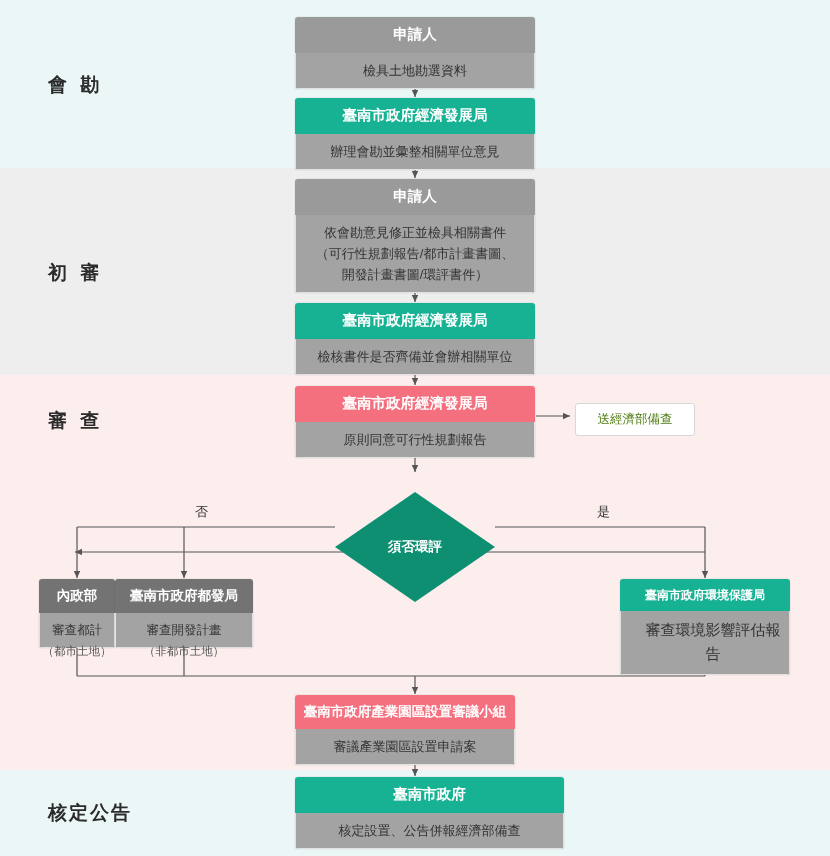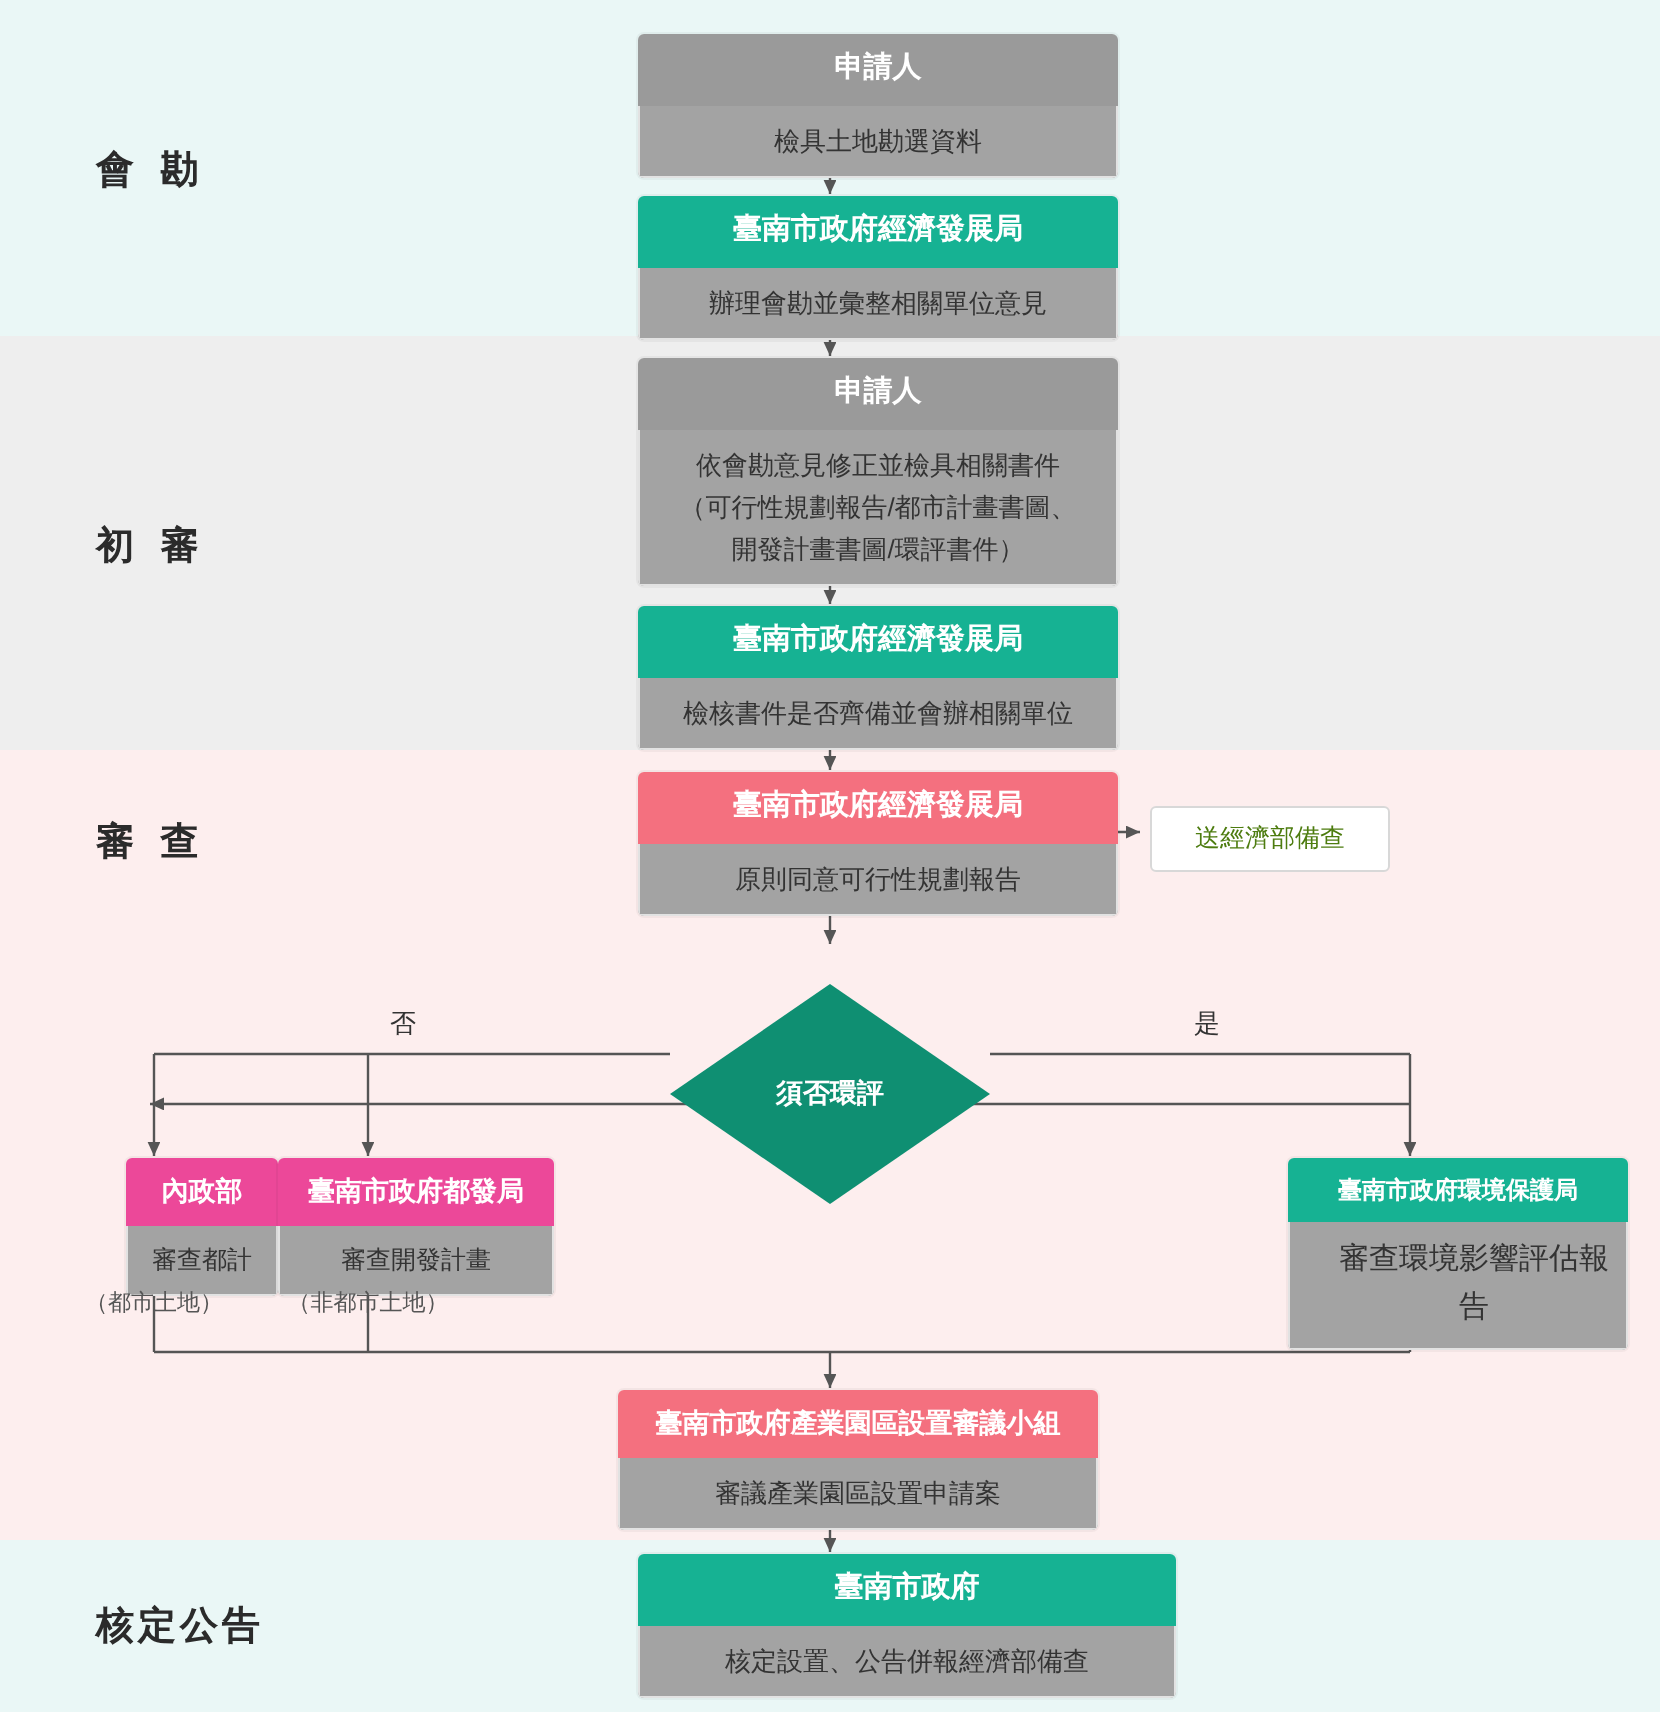--- a/index.html
+++ b/index.html
@@ -31,21 +31,20 @@
     letter-spacing: 4px;
     white-space: nowrap;
   }
 
   
   .node {
     position: absolute;
     border-radius: 3px;
     overflow: hidden;
     box-shadow: 0 0 0 1px rgba(0,0,0,0.04);
-    margin-left: 24px;
   }
   .node .head {
     color: #ffffff;
     font-size: 14.5px;
     font-weight: bold;
     text-align: center;
     padding: 8px 4px;
     line-height: 1.35;
     white-space: nowrap;
   }
@@ -56,21 +55,21 @@
     text-align: center;
     line-height: 1.62;
     padding: 7px 8px;
     border: 1px solid #e2e2e2;
     border-top: none;
   }
 
   .head.gray  { background: #9a9a9a; }
   .head.teal  { background: #16b293; }
   .head.red   { background: #f4707f; }
-  .head.blue  { background: #ec4899; }
+  .head.blue  { background: #737373; }
 
   
   .diamond-wrap {
     position: absolute;
     width: 160px;
     height: 110px;
   }
   .diamond {
     position: absolute;
     inset: 0;
@@ -229,21 +228,21 @@
     <div class="head blue" style="font-size:13.5px;">臺南市政府都發局</div>
     <div class="body" style="font-size:12.5px;">審查開發計畫</div>
   </div>
   <div class="caption" style="left:115px;top:644px;width:138px;">（非都市土地）</div>
 
   <div class="node" style="left:620px;top:579px;width:170px;">
     <div class="head teal" style="font-size:12px;">臺南市政府環境保護局</div>
     <div class="body" style="font-size:15px;padding-left:24px;">審查環境影響評估報告</div>
   </div>
 
-  <div class="node" style="left:285px;top:695px;width:240px;">
+  <div class="node" style="left:295px;top:695px;width:220px;">
     <div class="head red" style="font-size:13.5px;">臺南市政府產業園區設置審議小組</div>
     <div class="body">審議產業園區設置申請案</div>
   </div>
 
   <div class="node" style="left:295px;top:777px;width:269px;">
     <div class="head teal">臺南市政府</div>
     <div class="body">核定設置、公告併報經濟部備查</div>
   </div>
 
 </div>

